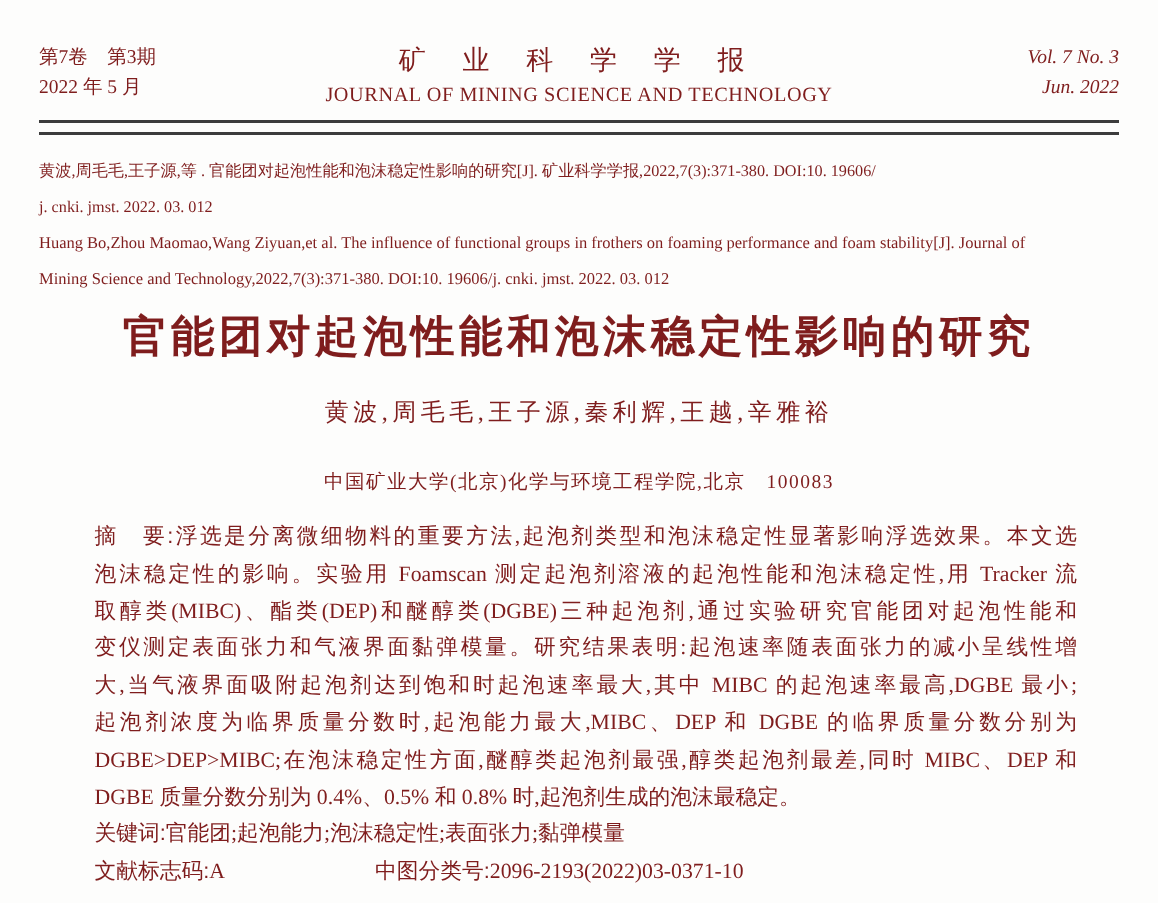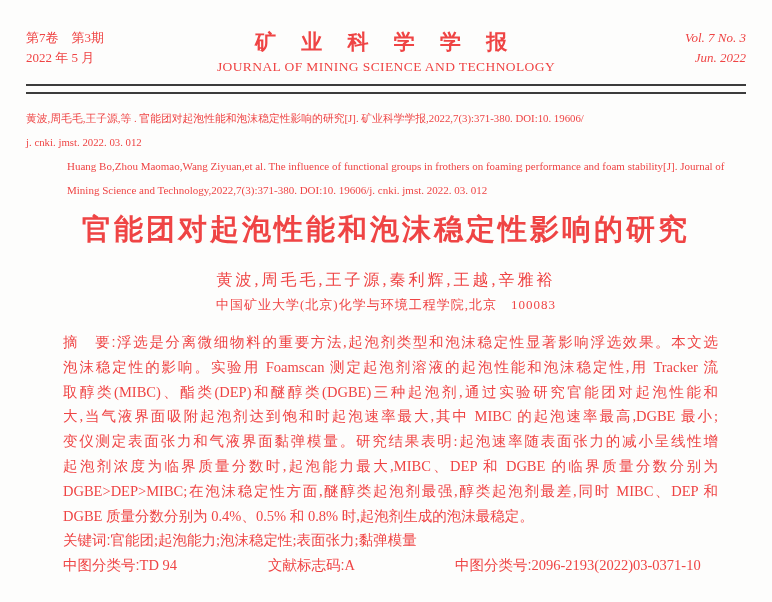--- a/index.html
+++ b/index.html
@@ -1,39 +1,39 @@
 <!DOCTYPE html>
 <html><head>
 <meta charset="utf-8">
 <style>
   html,body{margin:0;padding:0;background:#e9e9e7;}
   .page{
-    width:772px;height:602px;background:#fdfdfc;color:#ef4444;
+    width:772px;height:602px;background:#fdfdfc;color:#7f1d1d;
     font-family:"Liberation Serif","DejaVu Serif",serif;
     box-sizing:border-box;padding:28px 26px 0 26px;overflow:hidden;
     margin:0 auto;position:relative;
   }
   
   .masthead{display:flex;justify-content:space-between;align-items:flex-start;}
   .mast-left{font-size:13px;line-height:20px;width:170px;}
   .mast-right{font-size:13px;line-height:20px;width:170px;text-align:right;font-style:italic;}
   .mast-center{flex:1;text-align:center;}
-  .mast-cn{font-size:21px;font-weight:700;letter-spacing:10px;}
+  .mast-cn{font-size:18px;font-weight:400;letter-spacing:10px;}
   .mast-en{font-size:13.5px;margin-top:3px;letter-spacing:0.4px;}
   
   .rule{margin-top:9px;height:6px;border-top:2px solid #3c3c3c;border-bottom:2px solid #3c3c3c;}
   
   .citation{margin-top:12px;}
   .cit-line{font-size:10.8px;line-height:24px;white-space:nowrap;}
-  .cit-line.en{font-size:11px;margin-left:41px;}
+  .cit-line.en{font-size:11px;}
   
   .title{margin-top:8px;text-align:center;font-family:"Liberation Sans","DejaVu Sans",sans-serif;
          font-weight:700;font-size:29px;line-height:38px;letter-spacing:3px;}
   .authors{margin-top:20px;text-align:center;font-size:16px;line-height:24px;letter-spacing:3px;}
-  .affil{margin-top:4px;text-align:center;font-size:13px;line-height:18px;letter-spacing:1px;}
+  .affil{margin-top:24px;text-align:center;font-size:13px;line-height:18px;letter-spacing:1px;}
   
   .abstract{margin-top:16px;padding:0 28px 0 37px;font-size:14.5px;line-height:24.8px;}
   .abs-line{text-align:justify;text-align-last:justify;}
   .abs-line.no-stretch{text-align-last:left;}
   .lbl{font-family:"Liberation Sans","DejaVu Sans",sans-serif;font-weight:400;}
   
   .classification{padding:0 28px 0 37px;display:flex;font-size:14.5px;line-height:24.8px;}
   .cls-item{white-space:nowrap;}
   .cls-item.c1{width:205px;}
   .cls-item.c2{width:187px;}
@@ -72,34 +72,31 @@
   <div class="authors">黄波,周毛毛,王子源,秦利辉,王越,辛雅裕</div>
 
   <div class="affil">中国矿业大学(北京)化学与环境工程学院,北京　100083</div>
 
   <div class="abstract">
     <div class="abs-line">
       <span class="lbl">摘　要:</span><span>浮选是分离微细物料的重要方法,起泡剂类型和泡沫稳定性显著影响浮选效果。本文选</span>
     </div>
     <div class="abs-line">泡沫稳定性的影响。实验用 Foamscan 测定起泡剂溶液的起泡性能和泡沫稳定性,用 Tracker 流</div>
     <div class="abs-line">取醇类(MIBC)、酯类(DEP)和醚醇类(DGBE)三种起泡剂,通过实验研究官能团对起泡性能和</div>
+    <div class="abs-line">变仪测定表面张力和气液界面黏弹模量。研究结果表明:起泡速率随表面张力的减小呈线性增</div>
     <div class="abs-line">大,当气液界面吸附起泡剂达到饱和时起泡速率最大,其中 MIBC 的起泡速率最高,DGBE 最小;</div>
-    <div class="abs-line">变仪测定表面张力和气液界面黏弹模量。研究结果表明:起泡速率随表面张力的减小呈线性增</div>
     <div class="abs-line">起泡剂浓度为临界质量分数时,起泡能力最大,MIBC、DEP 和 DGBE 的临界质量分数分别为</div>
     <div class="abs-line">DGBE&gt;DEP&gt;MIBC;在泡沫稳定性方面,醚醇类起泡剂最强,醇类起泡剂最差,同时 MIBC、DEP 和</div>
     <div class="abs-line no-stretch">DGBE 质量分数分别为 0.4%、0.5% 和 0.8% 时,起泡剂生成的泡沫最稳定。</div>
     <div class="abs-line no-stretch">
       <span class="lbl">关键词:</span><span>官能团;起泡能力;泡沫稳定性;表面张力;黏弹模量</span>
     </div>
   </div>
 
   <div class="classification">
-    <div class="cls-item c1">
-      <span class="lbl">中图分类号:</span><span>TD 94</span>
-    </div>
     <div class="cls-item c2">
       <span class="lbl">文献标志码:</span><span>A</span>
     </div>
     <div class="cls-item">
       <span class="lbl">中图分类号:</span><span>2096-2193(2022)03-0371-10</span>
     </div>
   </div>
 
 </div>
 

